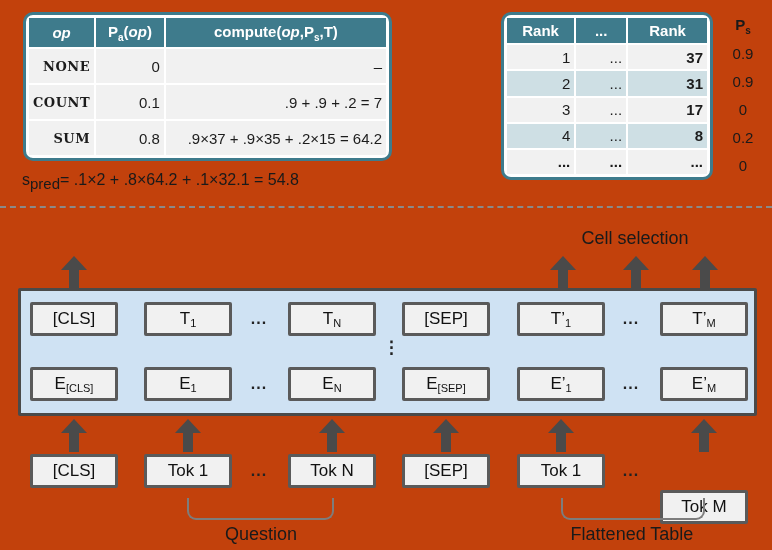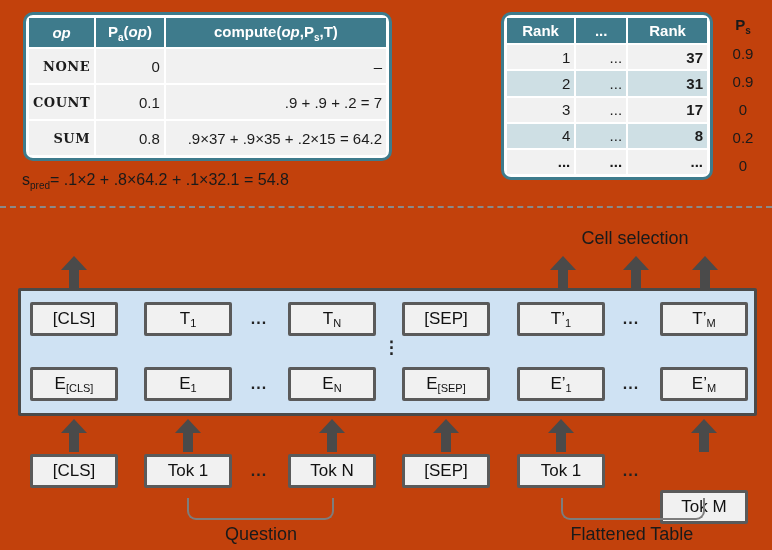--- a/index.html
+++ b/index.html
@@ -30,21 +30,21 @@
   .rank-panel tr.lastrow td{font-weight:bold;}
   .c-rank{width:64px;} .c-mid{width:48px;} .c-days{width:78px;}
 
   .ps-header{position:absolute;left:724px;top:16px;width:38px;text-align:center;
              font-weight:bold;font-size:15px;}
   .ps-header sub{font-size:10px;}
   .ps-values{position:absolute;left:724px;top:40px;width:38px;}
   .ps-values div{height:28px;line-height:28px;text-align:center;font-size:15px;}
 
   .spred{position:absolute;left:22px;top:171px;font-size:16px;}
-  .spred sub{font-size:10px;}
+  .spred sub{font-size:15px;}
 
   .dash-sep{position:absolute;left:0;top:206px;width:772px;height:0;border-top:2px dashed #8a8a8a;}
 
   
   .cap{position:absolute;font-size:18px;color:#1a1a1a;text-align:center;line-height:21px;}
   .cap-agg{left:2px;top:217px;width:145px;}
   .cap-cell{left:544px;top:228px;width:182px;}
   .cap-question{left:191px;top:524px;width:140px;}
   .cap-flat{left:532px;top:524px;width:200px;}
 

